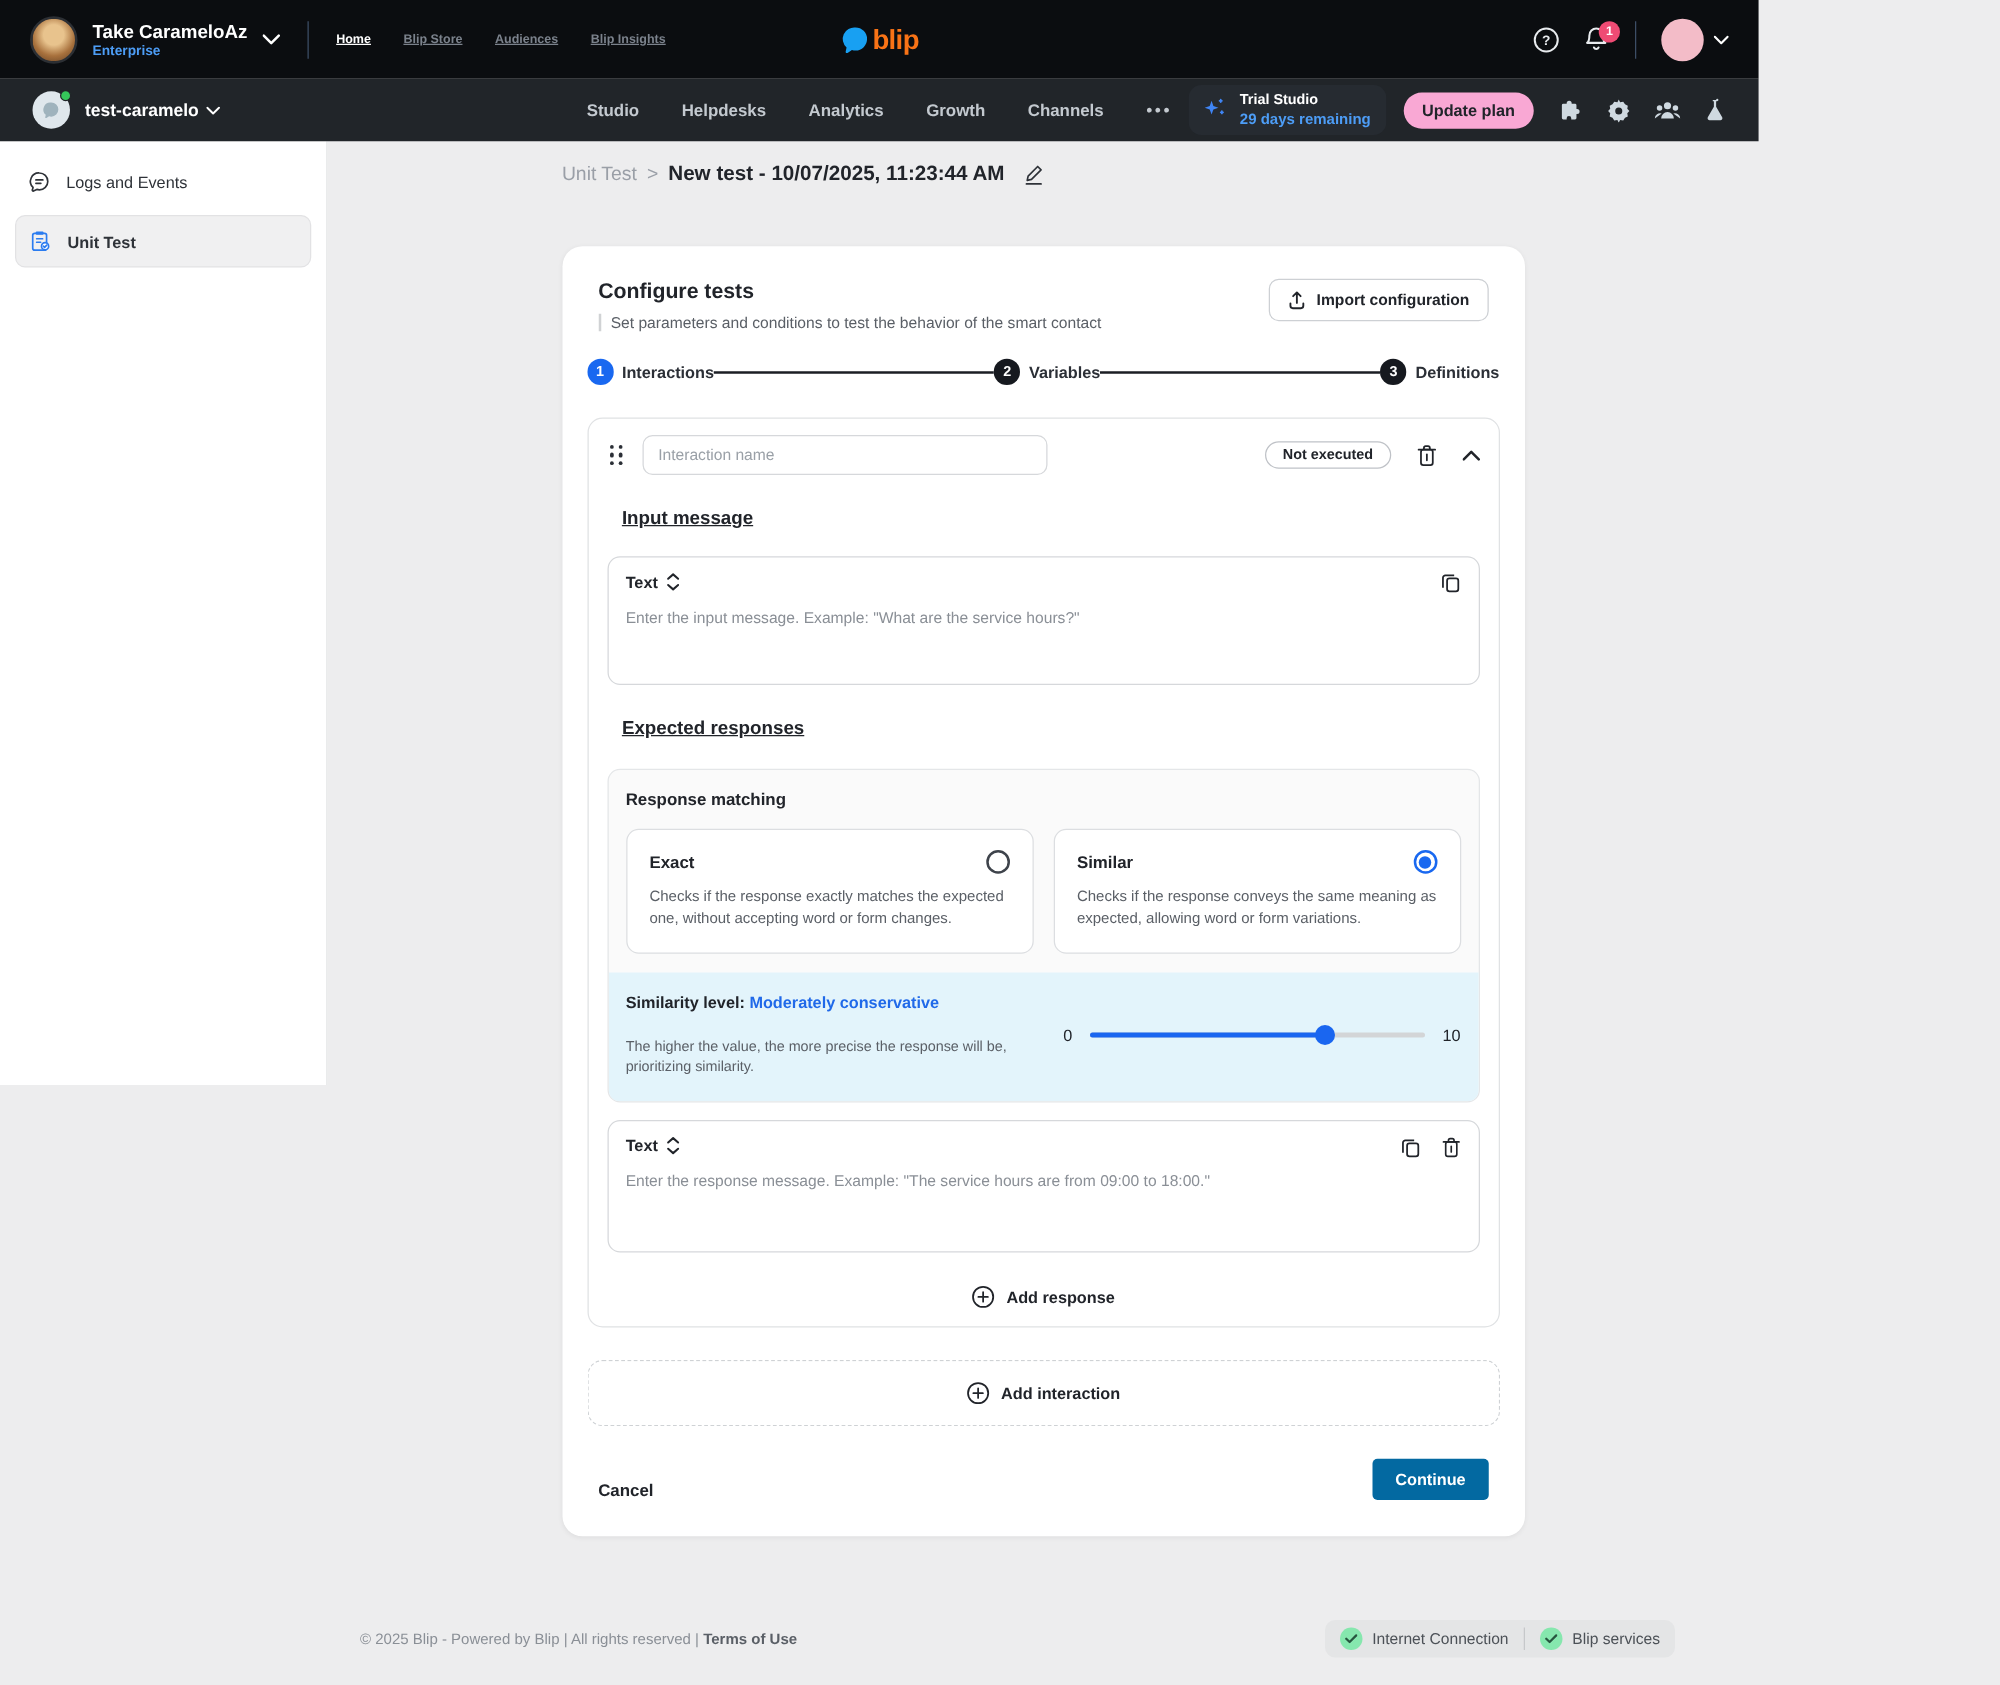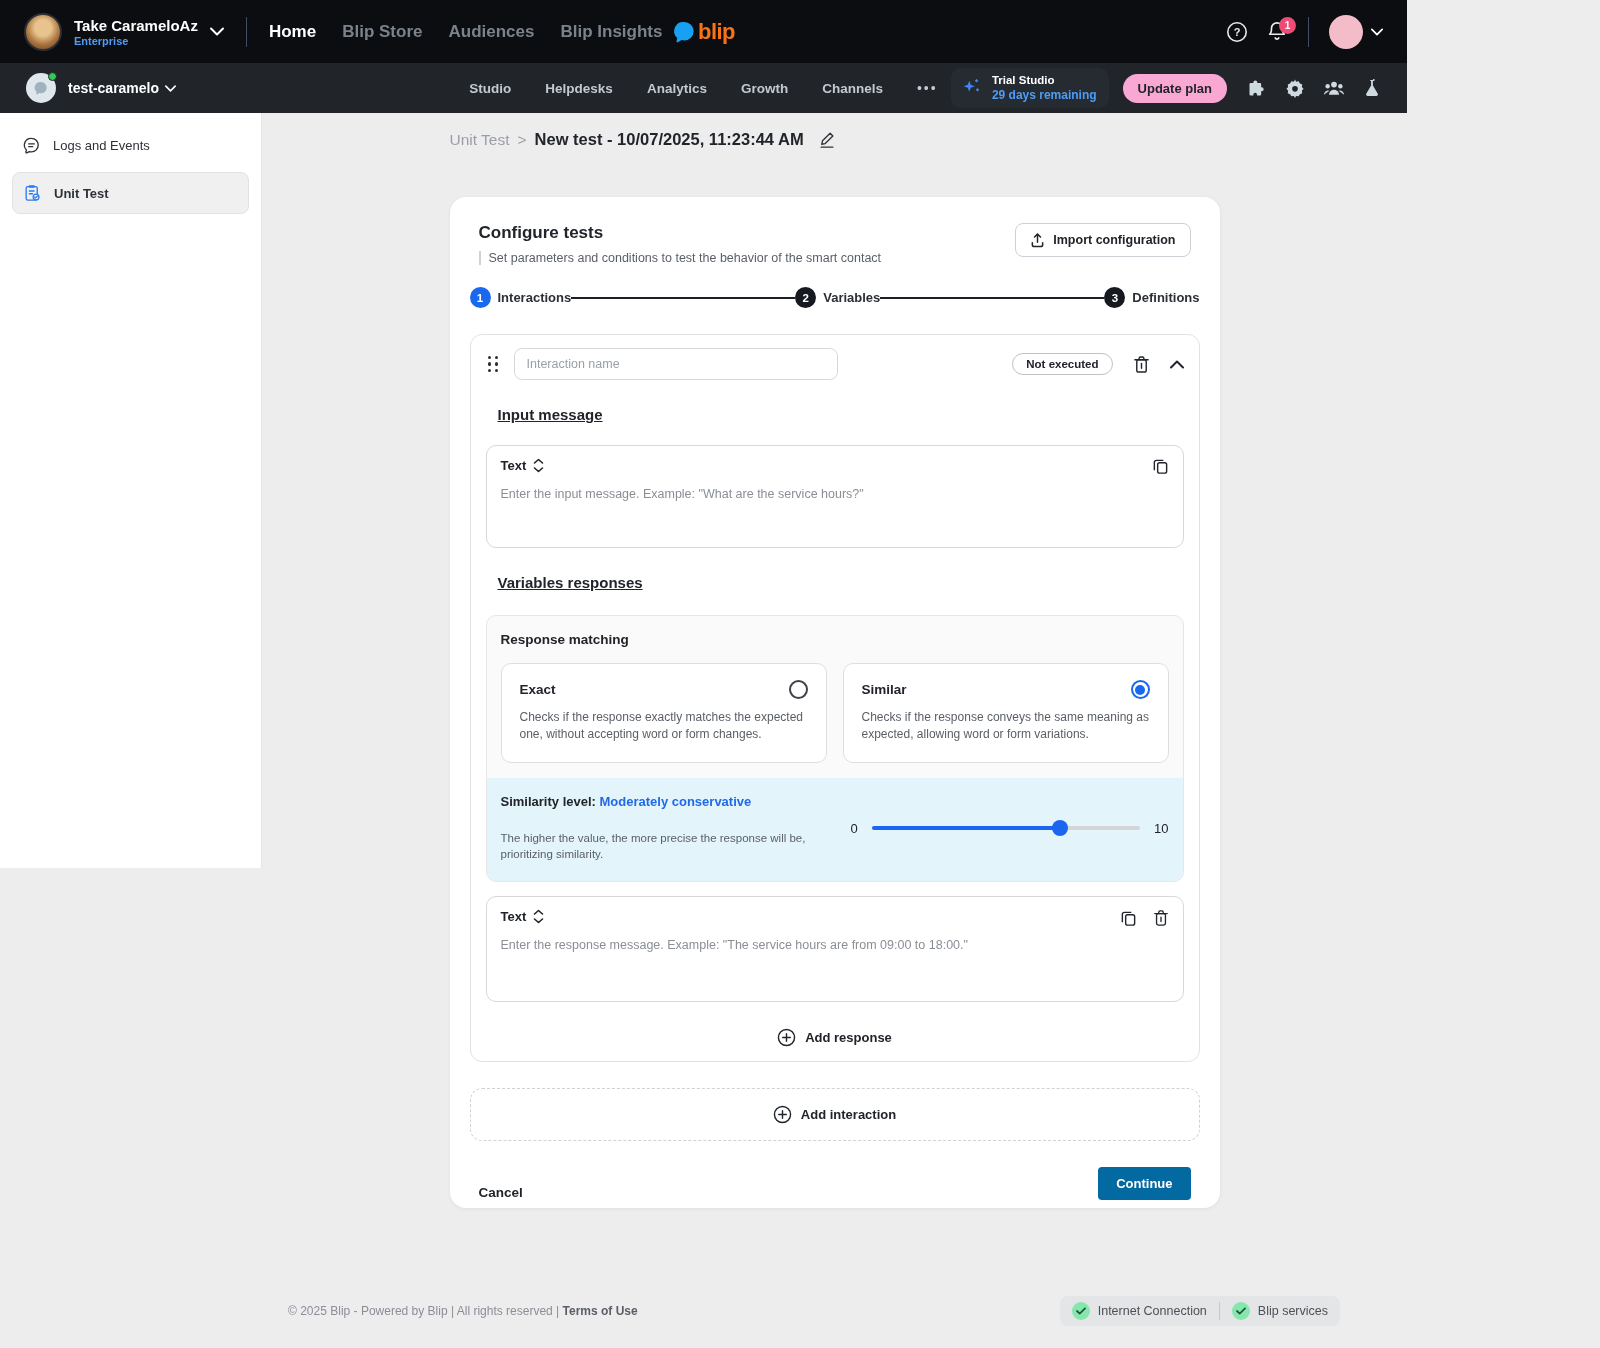--- a/index.html
+++ b/index.html
@@ -9,21 +9,21 @@
 
   
   .topbar { height:63px; background:#0b0d10; display:flex; align-items:center; padding:0 24px; position:relative; flex:0 0 auto; }
   .acct { display:flex; align-items:center; gap:12px; }
   .acct-avatar { width:38px; height:38px; border-radius:50%; background:radial-gradient(circle at 50% 38%, #e8c38d 0 30%, #a8713d 62%, #5e3d22 100%); border:2px solid #2c2f34; }
   .acct-name { font-size:15px; font-weight:700; color:#fff; line-height:1.2; }
   .acct-plan { font-size:11px; font-weight:700; color:#4d9df6; }
   .chev { stroke:#fff; stroke-width:2; fill:none; stroke-linecap:round; stroke-linejoin:round; }
   .tb-divider { width:1px; height:30px; background:#3d4e66; margin:0 22px; }
   .tb-nav { display:flex; gap:26px; align-items:center; }
-  .tb-link { font-size:17px; font-weight:700; color:#7b828c; cursor:pointer; }
+  .tb-link { font-size:10px; font-weight:700; color:#7b828c; cursor:pointer;text-decoration:underline; }
   .tb-link.active { color:#fff; }
   .logo { position:absolute; left:50%; top:50%; transform:translate(-50%,-50%); display:flex; align-items:center; gap:2px; }
   .logo-bubble { width:24px; height:24px; }
   .logo-text { color:#f97316; font-size:22px; font-weight:800; letter-spacing:-.5px; }
   .tb-right { margin-left:auto; display:flex; align-items:center; gap:18px; }
   .icon-btn { background:none; border:none; cursor:pointer; display:flex; align-items:center; position:relative; padding:0; }
   .badge { position:absolute; top:-4px; right:-8px; background:#ef4b74; color:#fff; font-size:10px; font-weight:700; min-width:17px; height:17px; border-radius:9px; display:flex; align-items:center; justify-content:center; padding:0 4px; }
   .tb-avatar { width:34px; height:34px; border-radius:50%; background:#f3bcc8; }
 
   
@@ -49,21 +49,21 @@
   .sb-item.selected { background:#f0f0f1; border:1px solid #e2e2e4; font-weight:700; margin-top:8px; padding:10px 10px; }
 
   .main { flex:1; display:flex; flex-direction:column; min-height:0; }
   .breadcrumb-row { width:770px; margin:17px auto 0; display:flex; align-items:center; gap:8px; }
   .bc-parent { color:#9a9fa7; font-size:15.5px; cursor:pointer; }
   .bc-sep { color:#9a9fa7; font-size:15.5px; }
   .bc-current { color:#21242a; font-size:16.5px; font-weight:700; }
   .bc-edit { margin-left:6px; cursor:pointer; display:flex; }
 
   
-  .card { width:770px; margin:48px auto 0; background:#fff; border-radius:16px; box-shadow:0 1px 4px rgba(0,0,0,.06); padding:26px 20px 8px; }
+  .card { width:770px; margin:48px auto 0; background:#fff; border-radius:16px; box-shadow:0 1px 4px rgba(0,0,0,.06); padding:26px 20px 29px; }
   .card-head { display:flex; justify-content:space-between; align-items:flex-start; padding:0 9px; }
   .card-title { font-size:17px; font-weight:700; }
   .card-sub { margin-top:8px; font-size:12.5px; color:#5a5f66; border-left:2px solid #d0d2d4; padding-left:8px; }
   .import-btn { display:flex; align-items:center; gap:8px; background:#fff; border:1px solid #cdd0d4; border-radius:8px; padding:8px 14px; font-size:12.5px; font-weight:700; color:#21242a; cursor:pointer; font-family:inherit; }
 
   .stepper { display:flex; align-items:center; margin-top:22px; }
   .step { display:flex; align-items:center; gap:7px; }
   .step-circle { width:21px; height:21px; border-radius:50%; background:#16191f; color:#fff; font-size:11.5px; font-weight:700; display:flex; align-items:center; justify-content:center; flex:0 0 auto; }
   .step-circle.active { background:#1968f0; }
   .step-label { font-size:13px; font-weight:700; color:#2b2f36; white-space:nowrap; }
@@ -351,21 +351,21 @@
               <button class="icon-btn">
                 <svg width="17" height="17" viewBox="0 0 18 18" fill="none" stroke="#21242a" stroke-width="1.5" stroke-linejoin="round">
                     <rect x="6" y="5" width="9.5" height="11" rx="2"></rect>
                     <path d="M12 2.5H4.5A2 2 0 0 0 2.5 4.5V13"></path>
                   </svg>
               </button>
             </div>
             <textarea class="msg-textarea" placeholder="Enter the input message. Example: &quot;What are the service hours?&quot;" style=""></textarea>
           </div>
 
-          <h2 class="section-heading">Variables responses</h2>
+          <h2 class="section-heading">Expected responses</h2>
 
           <div class="matching-box">
             <div class="matching-inner">
               <div class="matching-label">Response matching</div>
               <div class="option-row">
                 <div class="option-card">
                   <div class="option-top">
                     <span class="option-title">Exact</span>
                     <span class="radio"></span>
                   </div>

